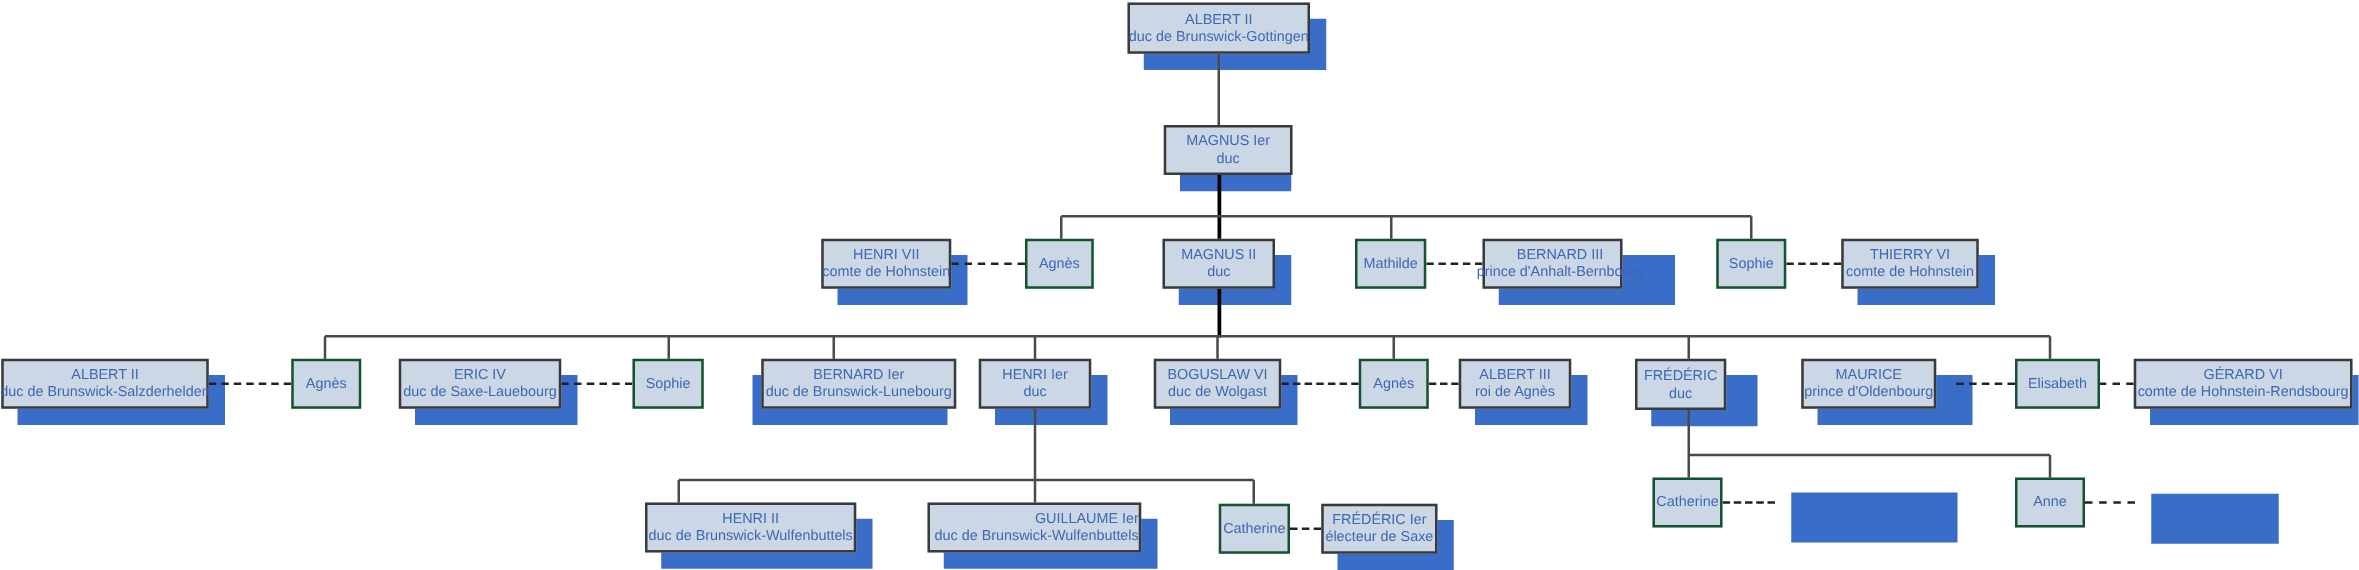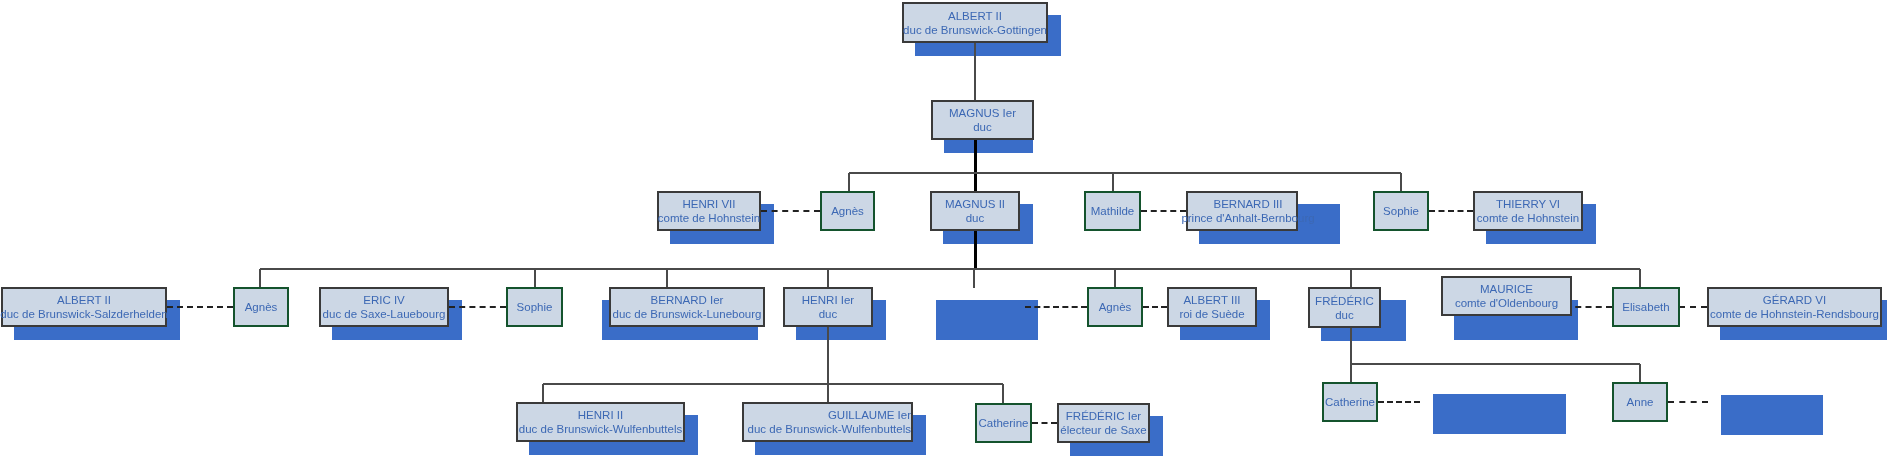--- a/index.html
+++ b/index.html
@@ -131,37 +131,41 @@
     <div class="node titled" style="left: 589px; top: 287px; width: 156px; height: 40px; margin-left: 20px;">
       <span class="person-name">BERNARD Ier</span>
       <span class="subtitle">duc de Brunswick-Lunebourg</span>
     </div>
     <div class="node-shadow" style="left: 796px; top: 300px; width: 90px; height: 40px;"></div>
     <div class="node titled" style="left: 783px; top: 287px; width: 90px; height: 40px;">
       <span class="person-name">HENRI Ier</span>
       <span class="subtitle">duc</span>
     </div>
     <div class="node-shadow" style="left: 936px; top: 300px; width: 102px; height: 40px;"></div>
+    <div class="node titled" style="left: 923px; top: 287px; width: 102px; height: 40px;">
+      <span class="person-name">BOGUSLAW VI</span>
+      <span class="subtitle">duc de Wolgast</span>
+    </div>
     <div class="node plain" style="left: 1087px; top: 287px; width: 56px; height: 40px;">
       <span class="person-name">Agnès</span>
     </div>
     <div class="node-shadow" style="left: 1180px; top: 300px; width: 90px; height: 40px;"></div>
     <div class="node titled" style="left: 1167px; top: 287px; width: 90px; height: 40px;">
       <span class="person-name">ALBERT III</span>
-      <span class="subtitle">roi de Suède</span>
+      <span class="subtitle">roi de Agnès</span>
     </div>
     <div class="node-shadow" style="left: 1321px; top: 300px; width: 85px; height: 41px;"></div>
     <div class="node titled" style="left: 1308px; top: 287px; width: 73px; height: 41px;">
       <span class="person-name">FRÉDÉRIC</span>
       <span class="subtitle">duc</span>
     </div>
     <div class="node-shadow" style="left: 1454px; top: 300px; width: 124px; height: 40px;"></div>
-    <div class="node titled" style="left: 1441px; top: 276px; width: 131px; height: 40px;">
+    <div class="node titled" style="left: 1441px; top: 287px; width: 108px; height: 40px;">
       <span class="person-name">MAURICE</span>
-      <span class="subtitle">comte d'Oldenbourg</span>
+      <span class="subtitle">prince d'Oldenbourg</span>
     </div>
     <div class="node plain" style="left: 1612px; top: 287px; width: 68px; height: 40px;">
       <span class="person-name">Elisabeth</span>
     </div>
     <div class="node-shadow" style="left: 1720px; top: 300px; width: 175px; height: 40px;"></div>
     <div class="node titled" style="left: 1707px; top: 287px; width: 175px; height: 40px;">
       <span class="person-name">GÉRARD VI</span>
       <span class="subtitle">comte de Hohnstein-Rendsbourg</span>
     </div>
     <div class="node-shadow" style="left: 529px; top: 415px; width: 169px; height: 40px;"></div>

